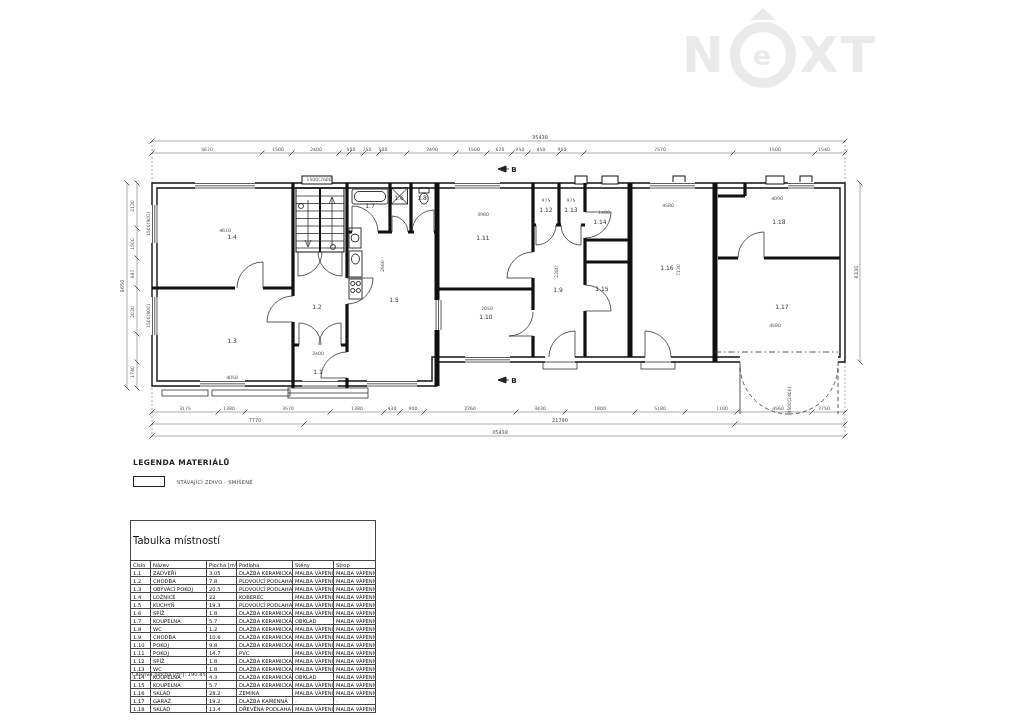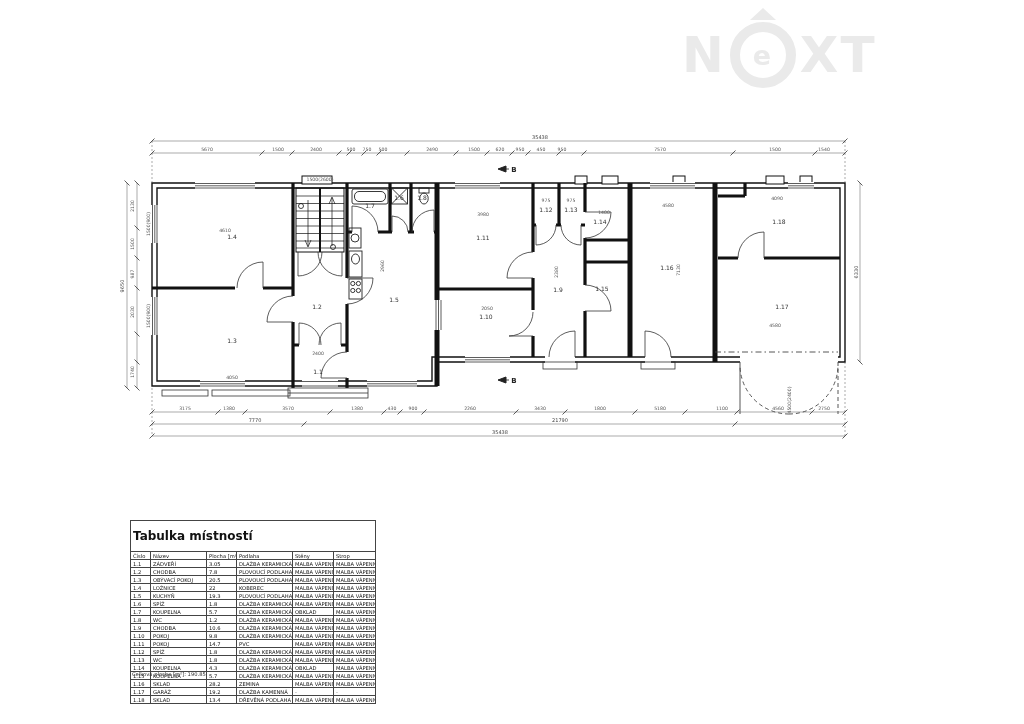--- a/index.html
+++ b/index.html
@@ -26,21 +26,21 @@
   #legend{position:absolute;left:133px;top:458px;}
   .legend-title{font-size:7.5px;font-weight:bold;color:#222;letter-spacing:.4px;}
   .legend-row{display:flex;align-items:center;margin-top:9px;gap:12px;}
   .legend-swatch{width:30px;height:9px;background:#fff;border:1.3px solid #222;}
   .legend-label{font-size:5.2px;color:#444;letter-spacing:.2px;}
   
   #room-table{position:absolute;left:130px;top:520px;width:245px;border-collapse:collapse;
               border:1px solid #222;table-layout:fixed;}
   #room-table td,#room-table th{border:0.6px solid #444;padding:0.5px 2px;text-align:left;
               font-weight:normal;font-size:5.2px;color:#111;white-space:nowrap;overflow:hidden;height:5.8px;}
-  #room-table .tbl-title{font-size:12px;font-weight:bold;padding:8px 2px;height:8px;}
+  #room-table .tbl-title{font-size:10px;font-weight:normal;padding:14px 2px;height:8px;}
   #table-footer{position:absolute;left:132px;top:671px;font-size:5.2px;color:#333;}
 </style>
 </head>
 <body>
 
 <div id="page">
 
   <div id="logo">
     <span class="logo-letter">N</span>
     <span class="logo-o">
@@ -341,20 +341,27 @@
         <line x1="134.5" y1="331.5" x2="139.5" y2="336.5"></line>
         <line x1="134.5" y1="359.5" x2="139.5" y2="364.5"></line>
         <line x1="134.5" y1="385.5" x2="139.5" y2="390.5"></line>
         <line x1="124.5" y1="180.5" x2="129.5" y2="185.5"></line>
         <line x1="124.5" y1="385.5" x2="129.5" y2="390.5"></line>
         <line x1="857.5" y1="180.5" x2="862.5" y2="185.5"></line>
         <line x1="857.5" y1="359.5" x2="862.5" y2="364.5"></line>
       </g>
   </svg>
 
+  <div id="legend">
+    <div class="legend-title">LEGENDA MATERIÁLŮ</div>
+    <div class="legend-row">
+      <span class="legend-swatch"></span>
+      <span class="legend-label">STÁVAJÍCÍ ZDIVO - SMÍŠENÉ</span>
+    </div>
+  </div>
 
   <table id="room-table">
     <colgroup>
       <col style="width:20px">
         <col style="width:56px">
         <col style="width:30px">
       <col style="width:56px">
         <col style="width:41px">
         <col style="width:42px">
     </colgroup>

